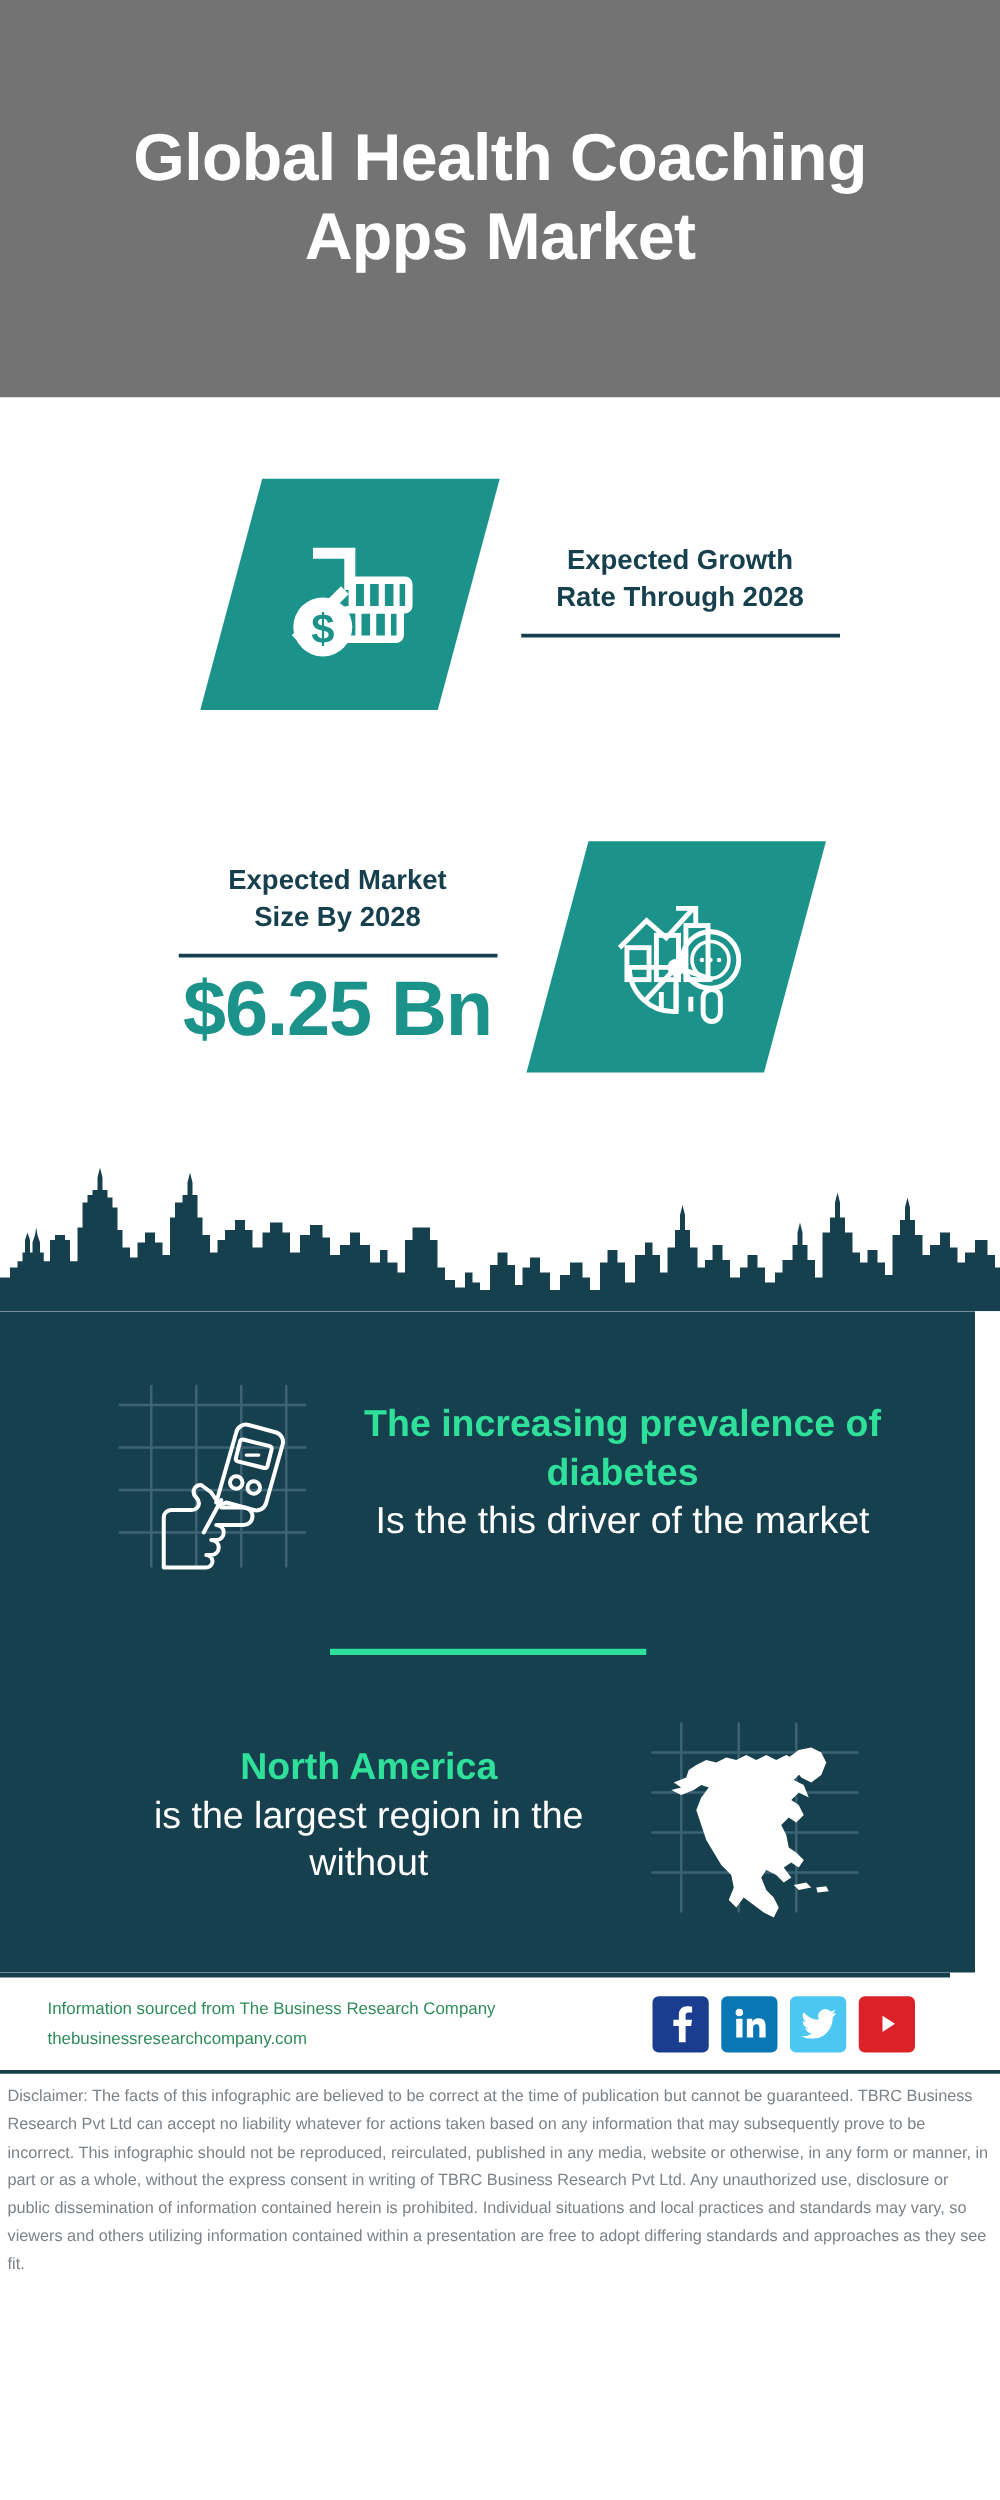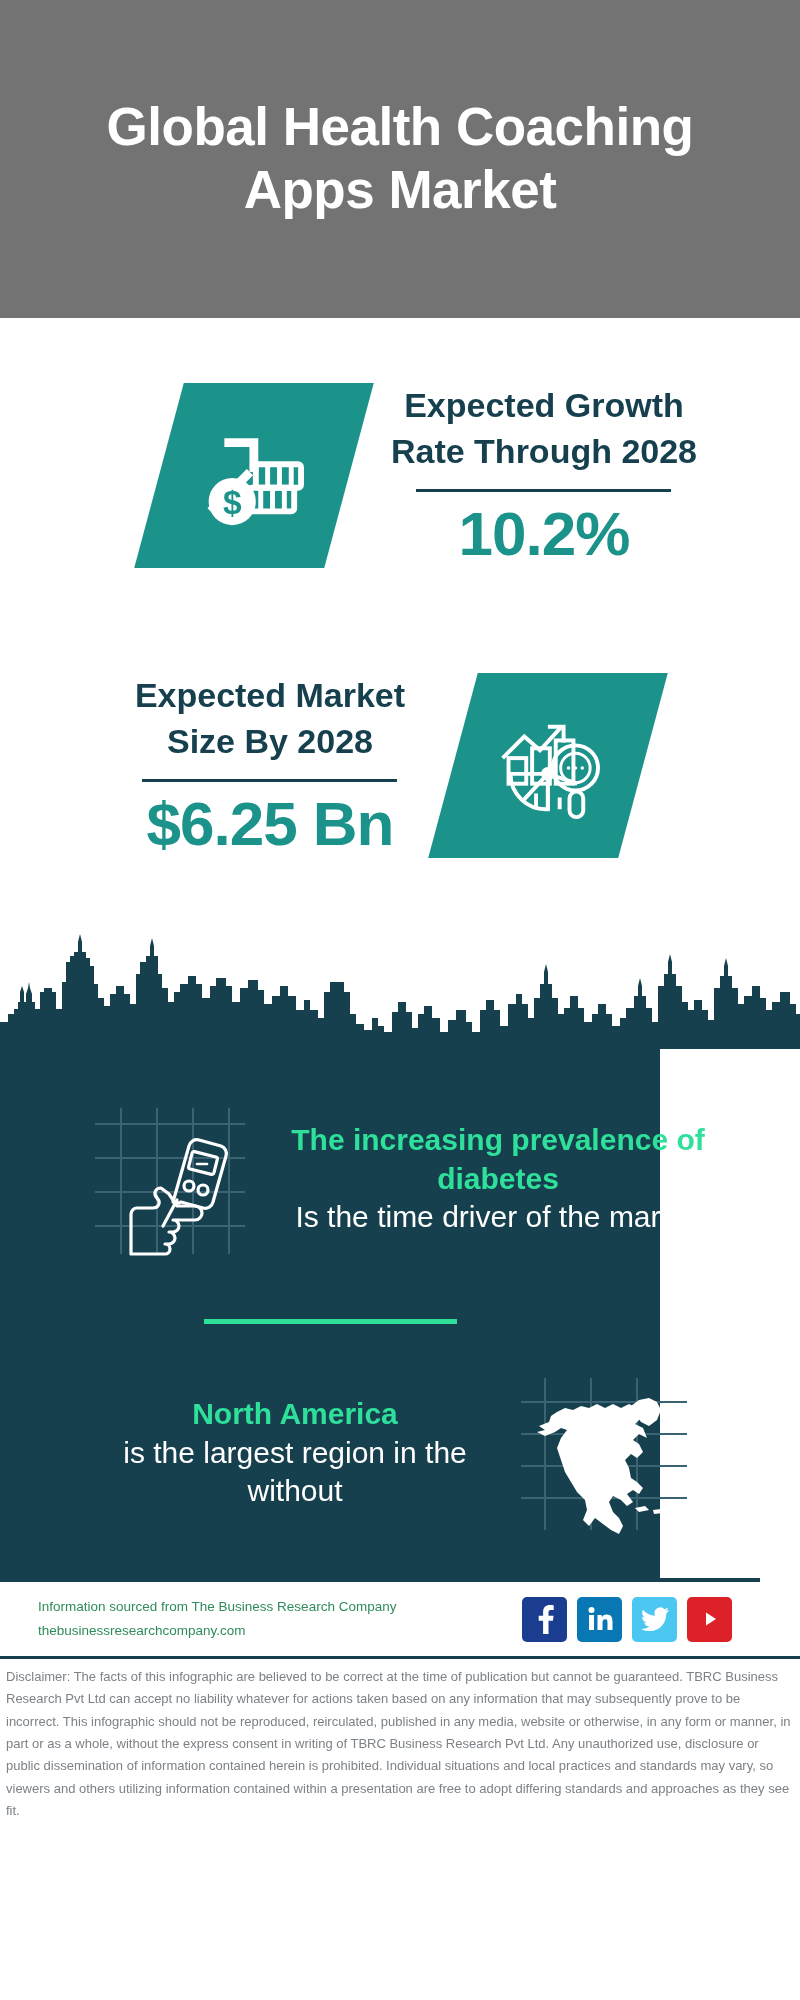--- a/index.html
+++ b/index.html
@@ -61,21 +61,21 @@
   .para-inner {
     transform:skewX(15deg);
     width:120px; height:120px;
     display:flex; align-items:center; justify-content:center;
   }
   .para-inner svg { width:118px; height:118px; display:block; }
 
   .stat-text { text-align:center; flex:0 0 auto; }
   .stat-label {
     color:#17404f;
-    font-size:34px;
+    font-size:22px;
     font-weight:bold;
     line-height:1.35;
     white-space:pre-line;
   }
   .stat-rule {
     height:3px;
     background:#17404f;
     margin:14px auto 8px auto;
     width:255px;
   }
@@ -96,21 +96,21 @@
     height:135px;
     position:relative;
     background:#ffffff;
     margin-top:6px;
   }
   .skyline-wrap svg { display:block; width:800px; height:135px; }
 
   
   .dark-section {
     background:#17404f;
-    width:660px;
+    width:780px;
     padding-bottom:10px;
   }
 
   .panel {
     display:flex;
     align-items:center;
     justify-content:center;
     width:800px;
   }
   .panel-driver { height:260px; padding-left:10px; }
@@ -213,21 +213,20 @@
 
           <circle cx="38" cy="86" r="24" fill="#ffffff"></circle>
           <text x="38" y="99" text-anchor="middle" font-family="Liberation Sans, sans-serif" font-size="34" font-weight="bold" fill="#1b938a">$</text>
         </svg>
       </div>
     </div>
     <div class="stat-text" style="margin-left:42px;">
       <div class="stat-label">Expected Growth
 Rate Through 2028</div>
       <div class="stat-rule"></div>
-      <div class="stat-value">10.2%</div>
     </div>
   </div>
 
   <div class="stat-row stat-row-2">
     <div class="stat-text" style="margin-right:48px;margin-left:26px;">
       <div class="stat-label">Expected Market
 Size By 2028</div>
       <div class="stat-rule"></div>
       <div class="stat-value">$6.25 Bn</div>
     </div>
@@ -313,21 +312,21 @@
           <circle cx="126" cy="96" r="5"></circle>
 
           <path d="M100 106 L86 132"></path>
 
           <path d="M54 160 V120 A6 6 0 0 1 60 114 L76 114 C82 114 84 108 80 104 C76 100 78 94 84 94 L92 100 L100 112 L118 112 A7 7 0 0 1 118 126 L96 126 A6 6 0 0 1 96 138 L92 138 A6 6 0 0 1 92 150 L88 150 A5 5 0 0 1 88 160 Z"></path>
         </g>
       </svg>
     </div>
     <div class="panel-text driver-text" style="margin-left:6px;">
       <div class="panel-highlight">The increasing prevalence of diabetes</div>
-      <div class="panel-sub">Is the time driver of the market</div>
+      <div class="panel-sub">Is the this driver of the market</div>
     </div>
   </div>
 
   <div class="green-divider"></div>
 
   <div class="panel panel-region">
     <div class="panel-text region-text" style="margin-right:18px;">
       <div class="panel-highlight">North America</div>
       <div class="panel-sub">is the largest region in the without</div>
     </div>

